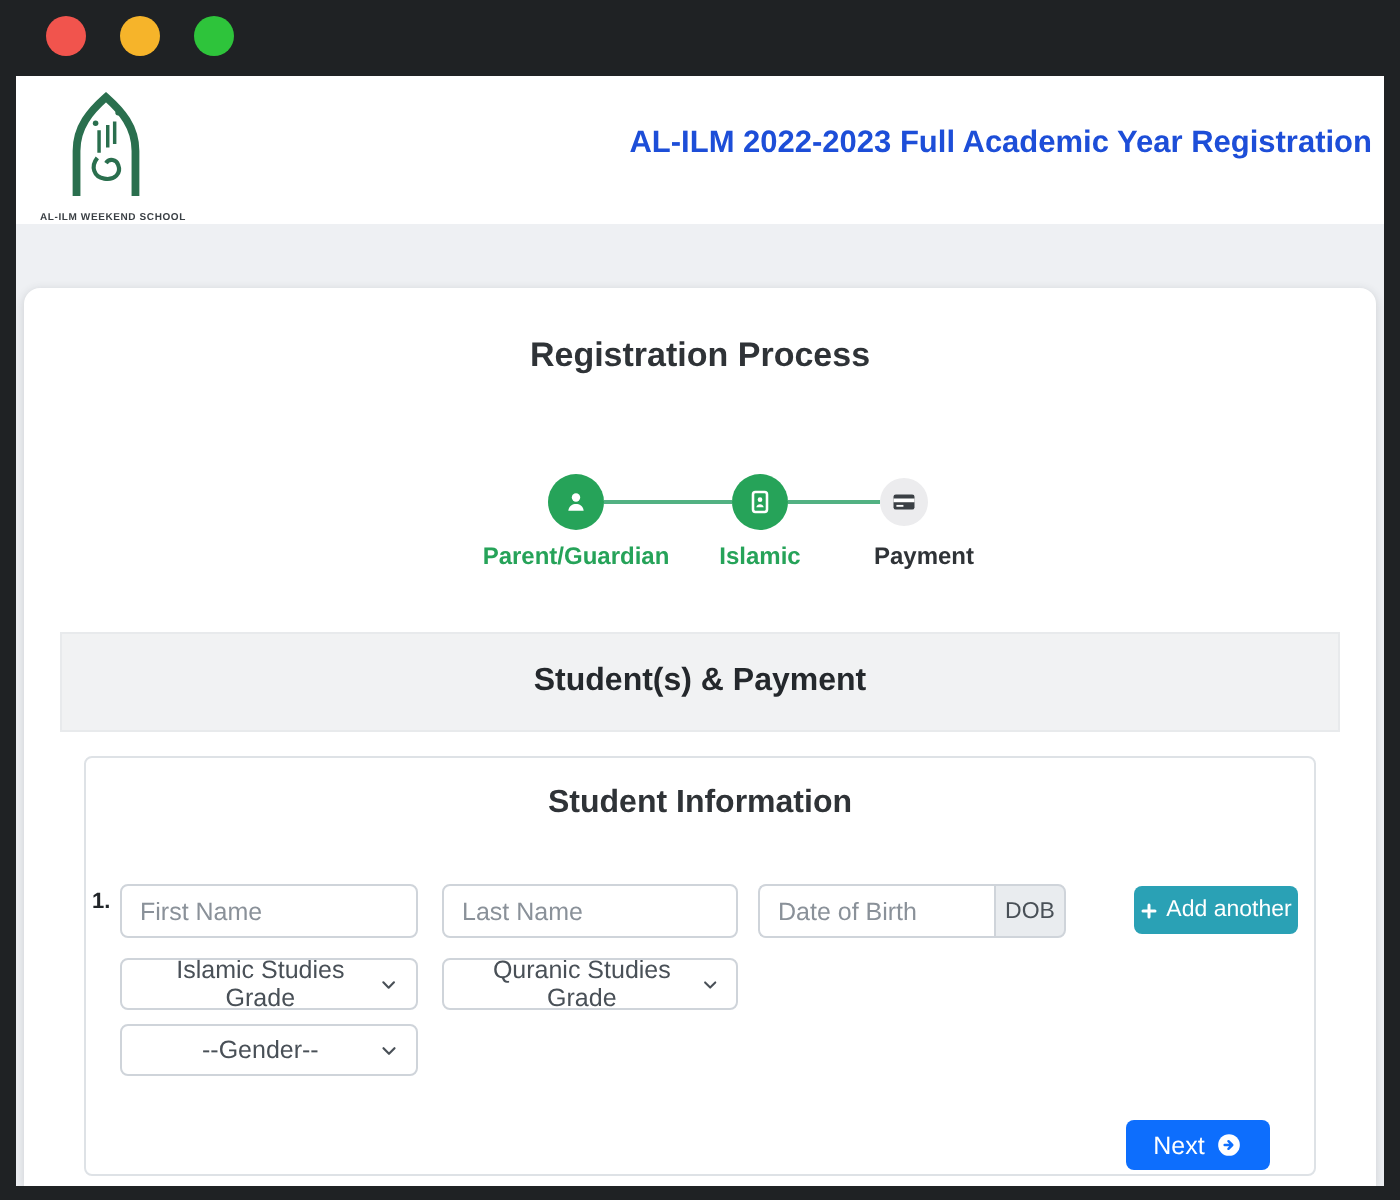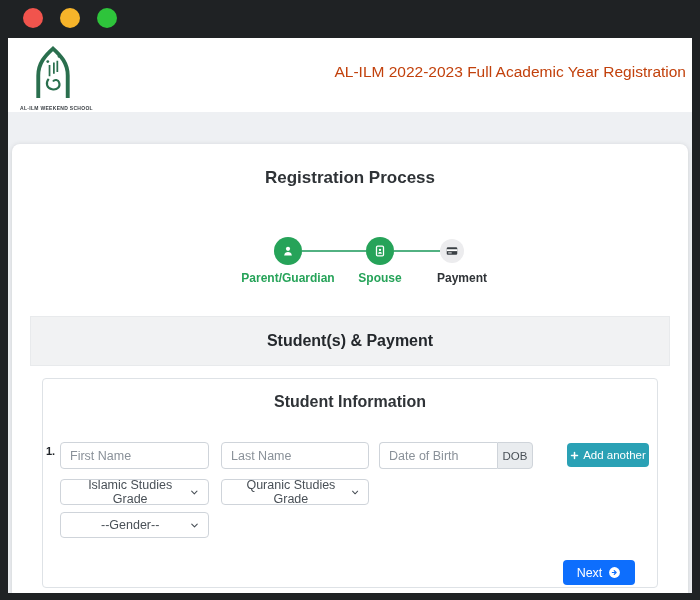--- a/index.html
+++ b/index.html
@@ -10,21 +10,21 @@
   }
   
   .traffic { position:absolute; top:8px; width:20px; height:20px; border-radius:50%; border:none; cursor:pointer; }
   .tl-close { left:23px; } .tl-min { left:60px; } .tl-max { left:97px; }
 
   
   .page { position:absolute; left:8px; top:38px; width:684px; height:555px; background:#eef0f3; overflow:hidden; }
   .app-header { position:absolute; left:0; top:0; width:100%; height:74px; background:#fff; }
   .logo-block { position:absolute; left:12px; top:6px; width:66px; text-align:center; }
   .logo-caption { display:block; font-size:5px; letter-spacing:.3px; color:#3a3f44; white-space:nowrap; margin-top:1px; font-weight:700; }
-  .app-title { position:absolute; right:6px; top:25px; font-size:15.5px; font-weight:400; color:#c2410c; }
+  .app-title { position:absolute; right:6px; top:25px; font-size:15.5px; font-weight:700; color:#1d4ed8; }
 
   
   .main-card { position:absolute; left:4px; top:106px; width:676px; height:449px; background:#fff;
                border-radius:8px 8px 0 0; box-shadow:0 1px 5px rgba(50,55,60,.18); }
   .proc-title { position:absolute; top:24px; left:0; width:100%; text-align:center;
                 font-size:17px; font-weight:700; color:#2f3337; }
 
   
   .step-circle { position:absolute; display:flex; align-items:center; justify-content:center;
                  border-radius:50%; cursor:pointer; border:none; }
@@ -116,21 +116,21 @@
       </button>
       <div class="connector" style="left:382px;width:46px;"></div>
       <button class="step-circle gray" style="left:428px;">
         <svg width="14" height="14" viewBox="0 0 24 24">
           <rect x="3" y="5.5" width="18" height="13" rx="2" fill="#3b4045"></rect>
           <rect x="3" y="9" width="18" height="3.2" fill="#fff"></rect>
           <rect x="5.5" y="14.5" width="6" height="1.6" fill="#fff"></rect>
         </svg>
       </button>
       <span class="step-label green-label" style="left:276px;">Parent/Guardian</span>
-      <span class="step-label green-label" style="left:368px;">Spouse</span>
+      <span class="step-label green-label" style="left:368px;">Islamic</span>
       <span class="step-label dark-label" style="left:440px;">Payment</span>
     </div>
 
     <div class="section-bar">
       <span>Student(s) &amp; Payment</span>
     </div>
 
     <div class="inner-box">
       <div class="form-title">Student Information</div>
 

